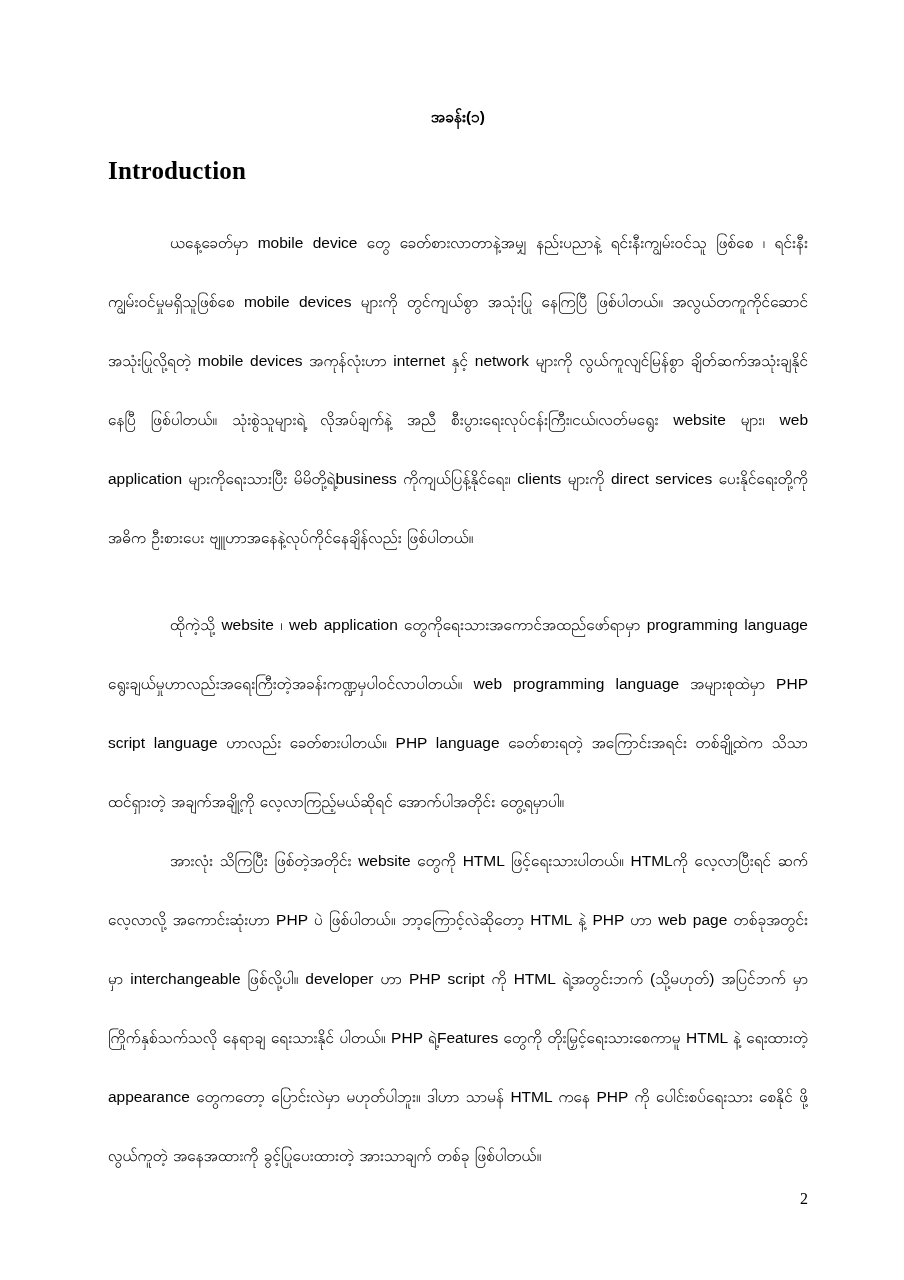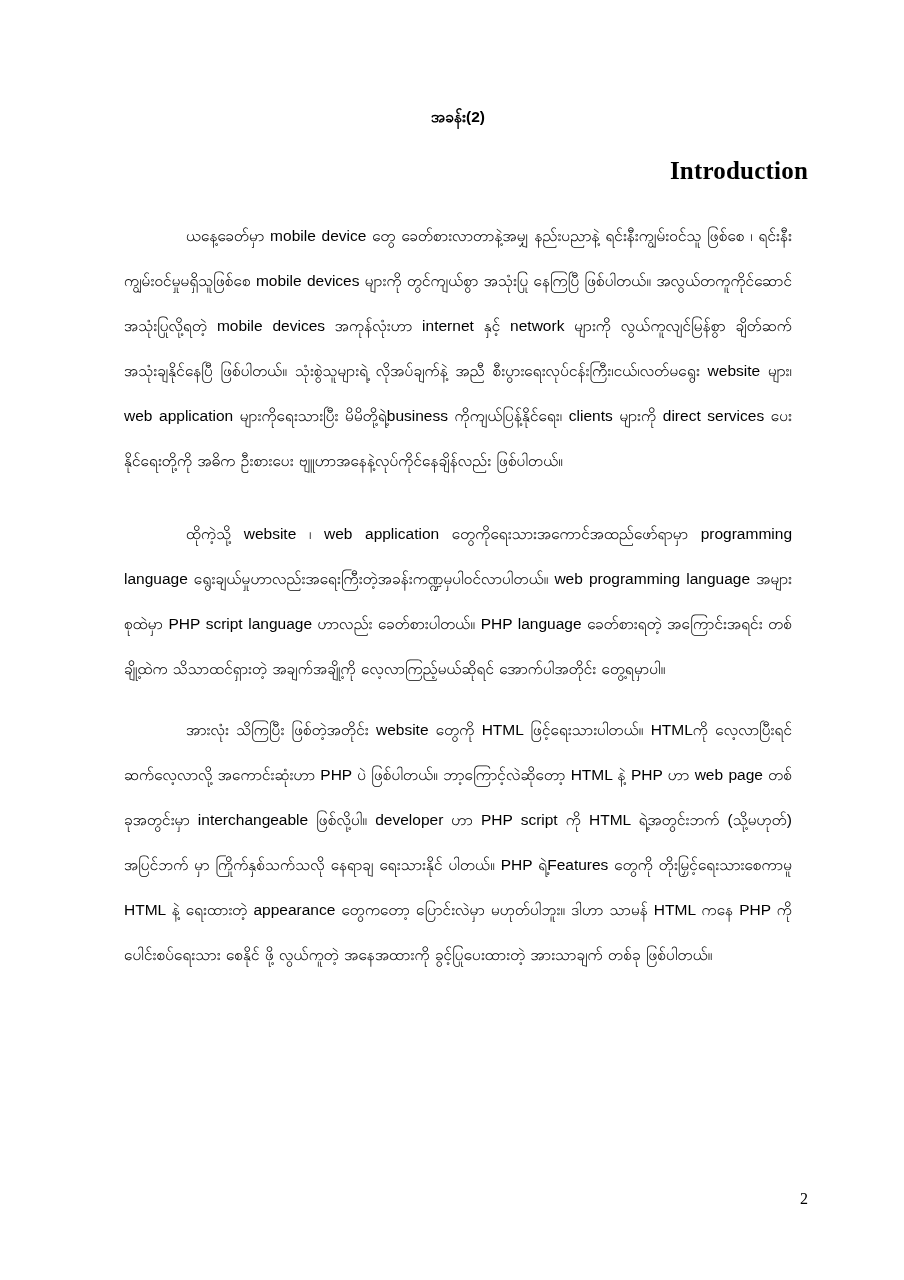--- a/index.html
+++ b/index.html
@@ -25,43 +25,43 @@
   .chapter-label {
     text-align: center;
     font-family: "Liberation Serif", "DejaVu Serif", serif;
     font-weight: bold;
     font-size: 16px;
     margin-top: 108px;
     line-height: 1.2;
     color: #000;
   }
   .doc-title {
-    text-align: right;
+    text-align: left;
     font-family: "Liberation Serif", "DejaVu Serif", serif;
     font-weight: bold;
     font-size: 25px;
     margin-top: 30px;
     letter-spacing: 0.2px;
     color: #000;
   }
   .section-heading {
     font-family: "Liberation Serif", "DejaVu Serif", serif;
     font-weight: bold;
     font-size: 22px;
     margin-top: 34px;
     margin-bottom: 6px;
     color: #000;
   }
   p.para {
     font-family: "Liberation Serif", "DejaVu Serif", serif;
     font-size: 17.5px;
-    line-height: 44px;
+    line-height: 59px;
     text-align: justify;
     text-justify: inter-word;
-    margin: 16px;
+    margin: 0;
     color: #000;
     word-spacing: 1px;
   }
   p.para.first {
     margin-top: 28px;
   }
   p.para.spaced {
     margin-top: 28px;
   }
   .indent {
@@ -81,21 +81,21 @@
     color: #000;
   }
 </style>
 </head>
 <body>
 
 <div class="page">
 
   <div class="content">
 
-    <div class="chapter-label mm">အခန်း(2)</div>
+    <div class="chapter-label mm">အခန်း(၁)</div>
 
     <div class="doc-title">Introduction</div>
 
     <p class="para first"><span class="indent"></span><span class="mm">ယနေ့ခေတ်မှာ mobile device တွေ ခေတ်စားလာတာနဲ့အမျှ နည်းပညာနဲ့ ရင်းနီးကျွမ်းဝင်သူ ဖြစ်စေ ၊ ရင်းနီးကျွမ်းဝင်မှုမရှိသူဖြစ်စေ mobile devices များကို တွင်ကျယ်စွာ အသုံးပြု နေကြပြီ ဖြစ်ပါတယ်။ အလွယ်တကူကိုင်ဆောင် အသုံးပြုလို့ရတဲ့ mobile devices အကုန်လုံးဟာ internet နှင့် network များကို လွယ်ကူလျင်မြန်စွာ ချိတ်ဆက်အသုံးချနိုင်နေပြီ ဖြစ်ပါတယ်။ သုံးစွဲသူများရဲ့ လိုအပ်ချက်နဲ့ အညီ စီးပွားရေးလုပ်ငန်းကြီး၊ငယ်၊လတ်မရွေး website များ၊ web application များကိုရေးသားပြီး မိမိတို့ရဲ့business ကိုကျယ်ပြန့်နိုင်ရေး၊ clients များကို direct services ပေးနိုင်ရေးတို့ကို အဓိက ဦးစားပေး ဗျူဟာအနေနဲ့လုပ်ကိုင်နေချိန်လည်း ဖြစ်ပါတယ်။</span></p>
 
     <p class="para spaced"><span class="indent"></span><span class="mm">ထိုကဲ့သို့ website ၊ web application တွေကိုရေးသားအကောင်အထည်ဖော်ရာမှာ programming language ရွေးချယ်မှုဟာလည်းအရေးကြီးတဲ့အခန်းကဏ္ဍမှပါဝင်လာပါတယ်။ web programming language အများစုထဲမှာ PHP script language ဟာလည်း ခေတ်စားပါတယ်။ PHP language ခေတ်စားရတဲ့ အကြောင်းအရင်း တစ်ချို့ထဲက သိသာထင်ရှားတဲ့ အချက်အချို့ကို လေ့လာကြည့်မယ်ဆိုရင် အောက်ပါအတိုင်း တွေ့ရမှာပါ။</span></p>
 
 
     <p class="para"><span class="indent"></span><span class="mm">အားလုံး သိကြပြီး ဖြစ်တဲ့အတိုင်း website တွေကို HTML ဖြင့်ရေးသားပါတယ်။ HTMLကို လေ့လာပြီးရင် ဆက်လေ့လာလို့ အကောင်းဆုံးဟာ PHP ပဲ ဖြစ်ပါတယ်။ ဘာ့ကြောင့်လဲဆိုတော့ HTML နဲ့ PHP ဟာ web page တစ်ခုအတွင်းမှာ interchangeable ဖြစ်လို့ပါ။ developer ဟာ PHP script ကို HTML ရဲ့အတွင်းဘက် (သို့မဟုတ်) အပြင်ဘက် မှာ ကြိုက်နှစ်သက်သလို နေရာချ ရေးသားနိုင် ပါတယ်။ PHP ရဲ့Features တွေကို တိုးမြှင့်ရေးသားစေကာမူ HTML နဲ့ ရေးထားတဲ့ appearance တွေကတော့ ပြောင်းလဲမှာ မဟုတ်ပါဘူး။ ဒါဟာ သာမန် HTML ကနေ PHP ကို ပေါင်းစပ်ရေးသား စေနိုင် ဖို့ လွယ်ကူတဲ့ အနေအထားကို ခွင့်ပြုပေးထားတဲ့ အားသာချက် တစ်ခု ဖြစ်ပါတယ်။</span></p>
 

